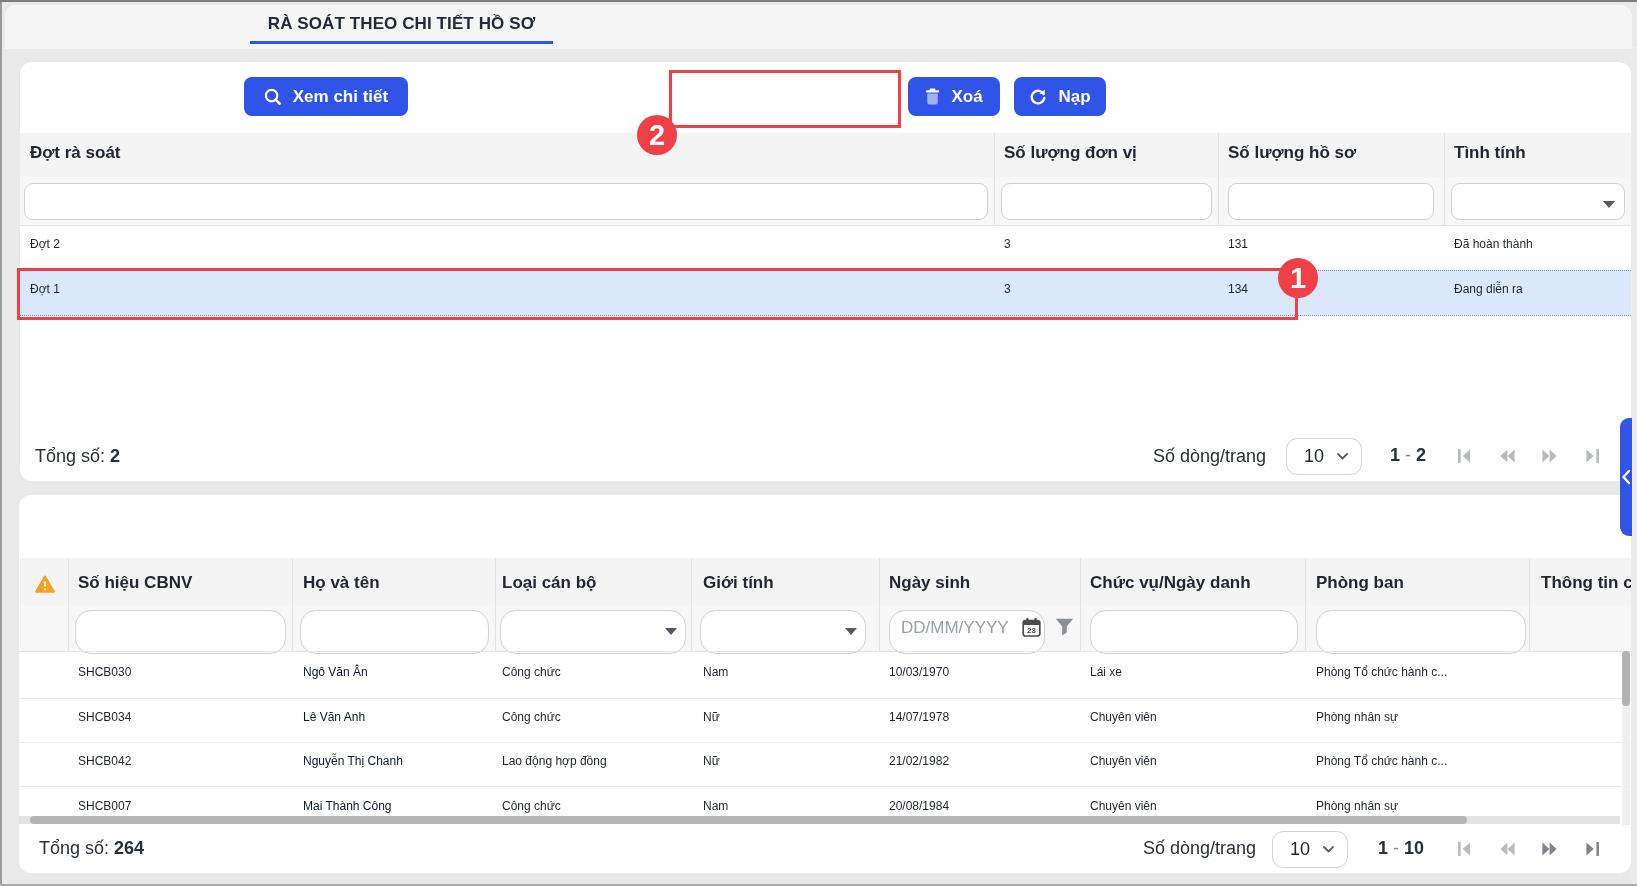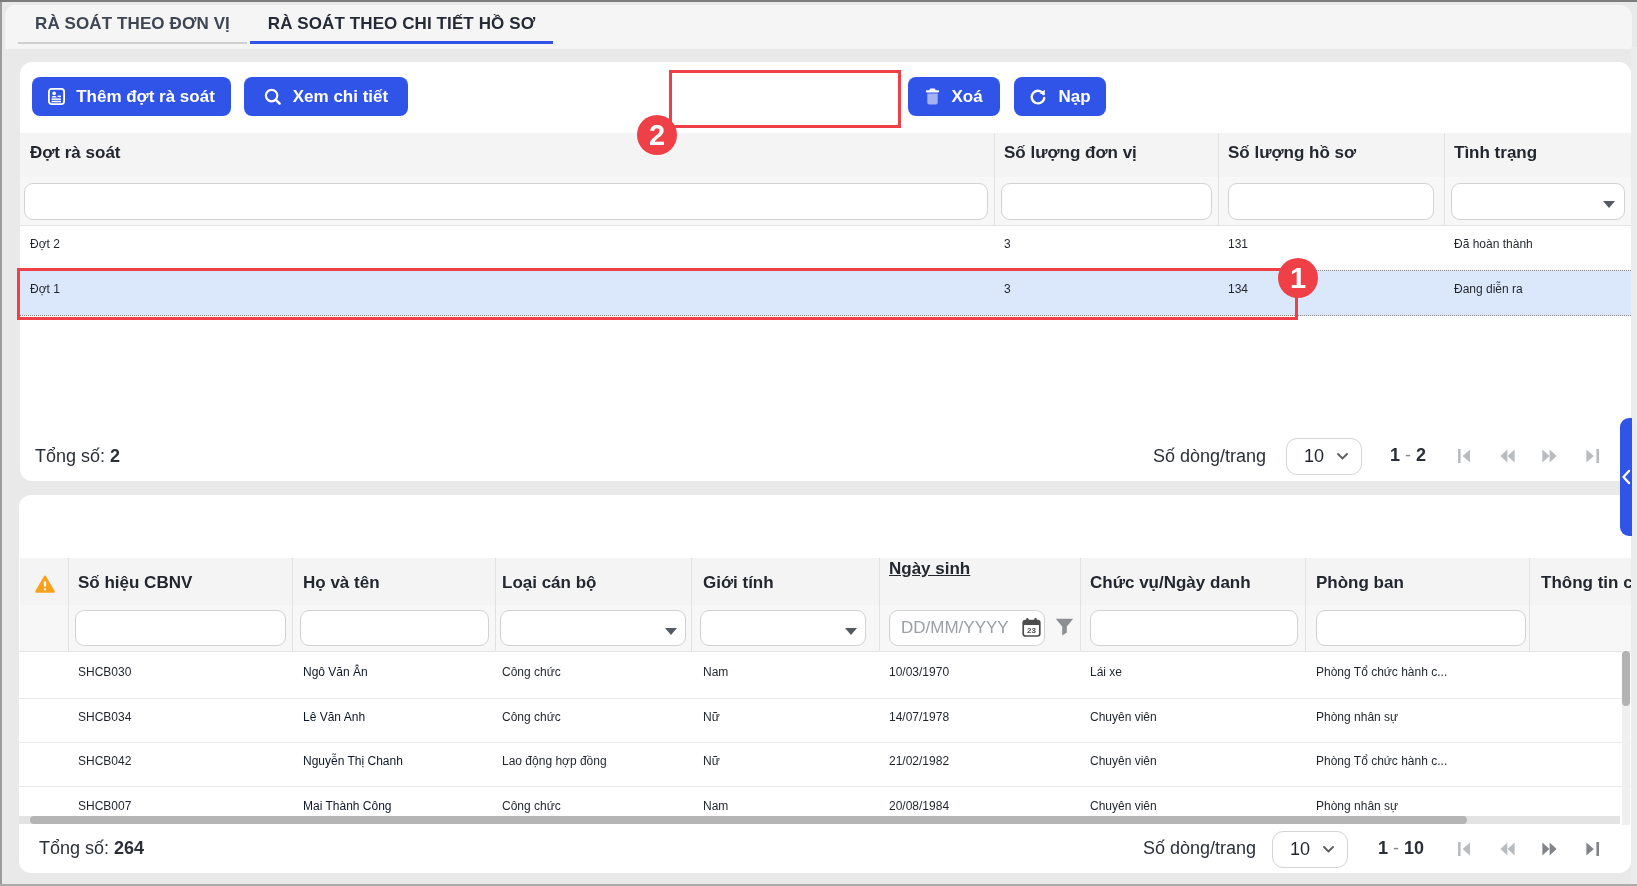--- a/index.html
+++ b/index.html
@@ -19,52 +19,40 @@
 #panel2 { left:19px; top:495px; width:1612px; height:378px; overflow:hidden; }
 .btn { position:absolute; top:15px; height:39px; background:#3154e8; color:#fff; border-radius:8px; font-size:17px; font-weight:bold; display:flex; align-items:center; justify-content:center; gap:11px; }
 .btn svg { display:block; flex:none; }
 .hdrbg { position:absolute; background:#f4f4f5; }
 .fltbg { position:absolute; background:#f7f7f8; }
 .hcell { position:absolute; font-weight:bold; font-size:17px; color:#23272f; white-space:nowrap;text-align:center; }
 .cell { position:absolute; font-size:12px; color:#1f242c; white-space:nowrap; }
 .vline { position:absolute; width:1px; background:#e2e2e3; }
 .hline { position:absolute; height:1px; background:#ebebec; left:0; right:0; }
 .input { position:absolute; background:#fff; border:1px solid #d2d2d2; border-radius:9px; height:37px; }
-.input2 { position:absolute; background:#fff; border:1px solid #d2d2d2; border-radius:9px; height:36px; }
+.input2 { position:absolute; background:#fff; border:1px solid #d2d2d2; border-radius:16px; height:44px; }
 .caret { position:absolute; width:0; height:0; border-left:6px solid transparent; border-right:6px solid transparent; border-top:7px solid #555a62; }
 .foot { position:absolute; left:0; right:0; bottom:0; font-size:18px; color:#2a2f38; }
 .pgsel { position:absolute; border:1px solid #d4d4d4; border-radius:11px; font-size:18px; color:#1f242c; }
 .redbox { position:absolute; border:3px solid #ee4046; }
 .redcirc { position:absolute; width:40px; height:40px; border-radius:50%; background:#ee4046; color:#fff; font-weight:bold; font-size:29px; display:flex; align-items:center; justify-content:center; }
 .lnk { color:#0f172a; }
 #rightstrip { left:1631px; top:47px; width:6px; height:837px; background:#ececed; }
 #bluetab { left:1620px; top:418px; width:12px; height:118px; background:#3154e8; border-top-left-radius:9px; border-bottom-left-radius:9px; }
 </style>
 </head>
 <body>
 <div class="abs" id="leftline"></div>
 <div class="abs" id="tabbar">
-  <div class="tab" id="tab1">RÀ SOÁT THEO ĐƠN VỊ</div>
   <div class="tab" id="tab2">RÀ SOÁT THEO CHI TIẾT HỒ SƠ</div>
 </div>
 <div class="abs" id="topline"></div>
 <div class="abs" id="botline"></div>
 
 <div class="panel" id="panel1">
-  <div class="btn" style="left:12px; width:199px;">
-    <svg width="17" height="17" viewBox="0 0 17 17">
-        <rect x="0.9" y="0.9" width="15.2" height="15.2" rx="2.8" fill="none" stroke="#fff" stroke-width="1.8"></rect>
-        <circle cx="6.1" cy="5.4" r="1.8" fill="#fff"></circle>
-        <path d="M3.6 9.3 C3.6 7.6 8.6 7.6 8.6 9.3 L8.6 9.6 L3.6 9.6 Z" fill="#fff"></path>
-        <rect x="9.6" y="7.6" width="3.3" height="1.5" fill="#fff"></rect>
-        <rect x="3.6" y="10.4" width="9.4" height="1.5" fill="#fff"></rect>
-        <rect x="3.6" y="12.8" width="9.4" height="1.5" fill="#fff"></rect>
-      </svg>
-    <span>Thêm đợt rà soát</span>
-  </div>
   <div class="btn" style="left:224px; width:164px;">
     <svg width="18" height="18" viewBox="0 0 18 18">
         <circle cx="7.6" cy="7.6" r="5.7" fill="none" stroke="#fff" stroke-width="2.2"></circle>
         <line x1="11.9" y1="11.9" x2="15.6" y2="15.6" stroke="#fff" stroke-width="2.6" stroke-linecap="round"></line>
       </svg>
     <span>Xem chi tiết</span>
   </div>
   <div class="btn" style="left:888px; width:92px;">
     <svg width="15" height="17" viewBox="0 0 15 17">
         <rect x="4.6" y="0.6" width="5.8" height="2.6" rx="1" fill="#fff"></rect>
@@ -79,21 +67,21 @@
         <path d="M15.9 1.7 L15.5 7.1 L10.5 5.3 Z" fill="#fff"></path>
       </svg>
     <span>Nạp</span>
   </div>
 
   <div class="hdrbg" style="left:0; top:71px; width:1611px; height:44px;"></div>
   <div class="fltbg" style="left:0; top:115px; width:1611px; height:48px;"></div>
   <div class="hcell" style="left:10px; top:81px;">Đợt rà soát</div>
   <div class="hcell" style="left:984px; top:81px;">Số lượng đơn vị</div>
   <div class="hcell" style="left:1208px; top:81px;">Số lượng hồ sơ</div>
-  <div class="hcell" style="left:1434px; top:81px;">Tình trạng</div>
+  <div class="hcell" style="left:1434px; top:81px;">Tình tính</div>
   <div class="vline" style="left:974px; top:71px; height:92px;"></div>
   <div class="vline" style="left:1198px; top:71px; height:92px;"></div>
   <div class="vline" style="left:1424px; top:71px; height:92px;"></div>
 
   <div class="input" style="left:4px; top:121px; width:964px;"></div>
   <div class="input" style="left:981px; top:121px; width:211px;"></div>
   <div class="input" style="left:1208px; top:121px; width:206px;"></div>
   <div class="input" style="left:1431px; top:121px; width:174px;"></div>
   <div class="caret" style="left:1583px; top:139px;"></div>
   <div class="hline" style="top:163px; background:#e4e4e5;"></div>
@@ -137,21 +125,21 @@
   </div>
 </div>
 
 <div class="panel" id="panel2">
   <div class="hdrbg" style="left:1px; top:63px; width:1611px; height:47px;"></div>
   <div class="fltbg" style="left:1px; top:110px; width:1611px; height:46px;"></div>
   <div class="hcell" style="left:59px; top:78px;">Số hiệu CBNV</div>
   <div class="hcell" style="left:284px; top:78px;">Họ và tên</div>
   <div class="hcell" style="left:483px; top:78px;">Loại cán bộ</div>
   <div class="hcell" style="left:684px; top:78px;">Giới tính</div>
-  <div class="hcell" style="left:870px; top:64px;text-decoration:underline;">Ngày sinh</div>
+  <div class="hcell" style="left:870px; top:78px;">Ngày sinh</div>
   <div class="hcell" style="left:1071px; top:78px;">Chức vụ/Ngày danh</div>
   <div class="hcell" style="left:1297px; top:78px;">Phòng ban</div>
   <div class="hcell" style="left:1522px; top:78px;">Thông tin cá</div>
   <svg class="abs" style="left:16px; top:80px;" width="20" height="18" viewBox="0 0 20 18">
       <path d="M10 1.8 L18.6 16.6 H1.4 Z" fill="#f7a11d" stroke="#f7a11d" stroke-width="2.4" stroke-linejoin="round"></path>
       <rect x="8.9" y="6.2" width="2.2" height="5.6" rx="1" fill="#fff"></rect>
       <rect x="8.9" y="13.2" width="2.2" height="2.3" rx="1" fill="#fff"></rect>
     </svg>
   <div class="vline" style="left:49px; top:63px; height:93px;"></div>
   <div class="vline" style="left:273px; top:63px; height:93px;"></div>

